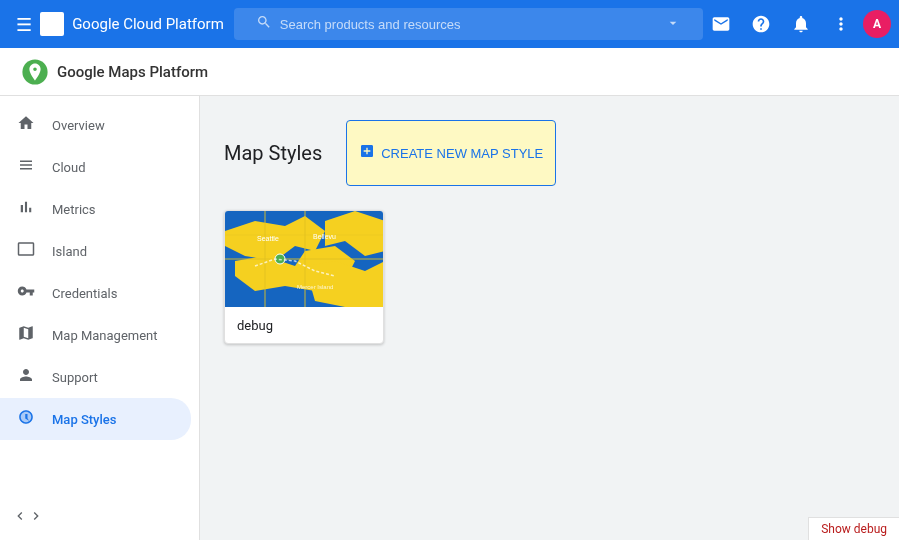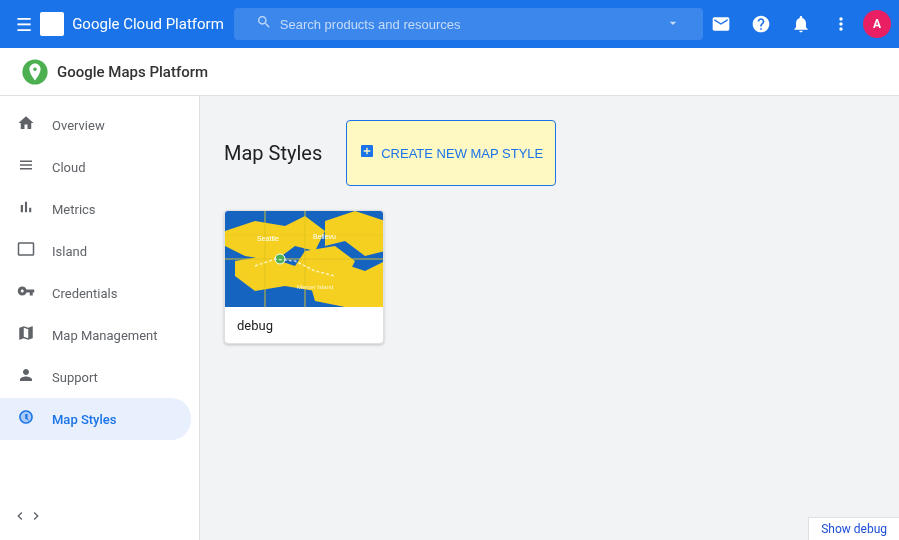--- a/index.html
+++ b/index.html
@@ -177,21 +177,21 @@
       display: flex;
       align-items: center;
     }
 
     
     .debug-bar {
       position: fixed;
       bottom: 0; right: 0;
       padding: 4px 12px;
       font-size: 12px;
-      color: #1d4ed8;
+      color: #b91c1c;
       cursor: pointer;
       background: white;
       border-top: 1px solid #e0e0e0;
       border-left: 1px solid #e0e0e0;
     }
   </style>
 </head>
 <body>
 
 <div class="top-nav">

